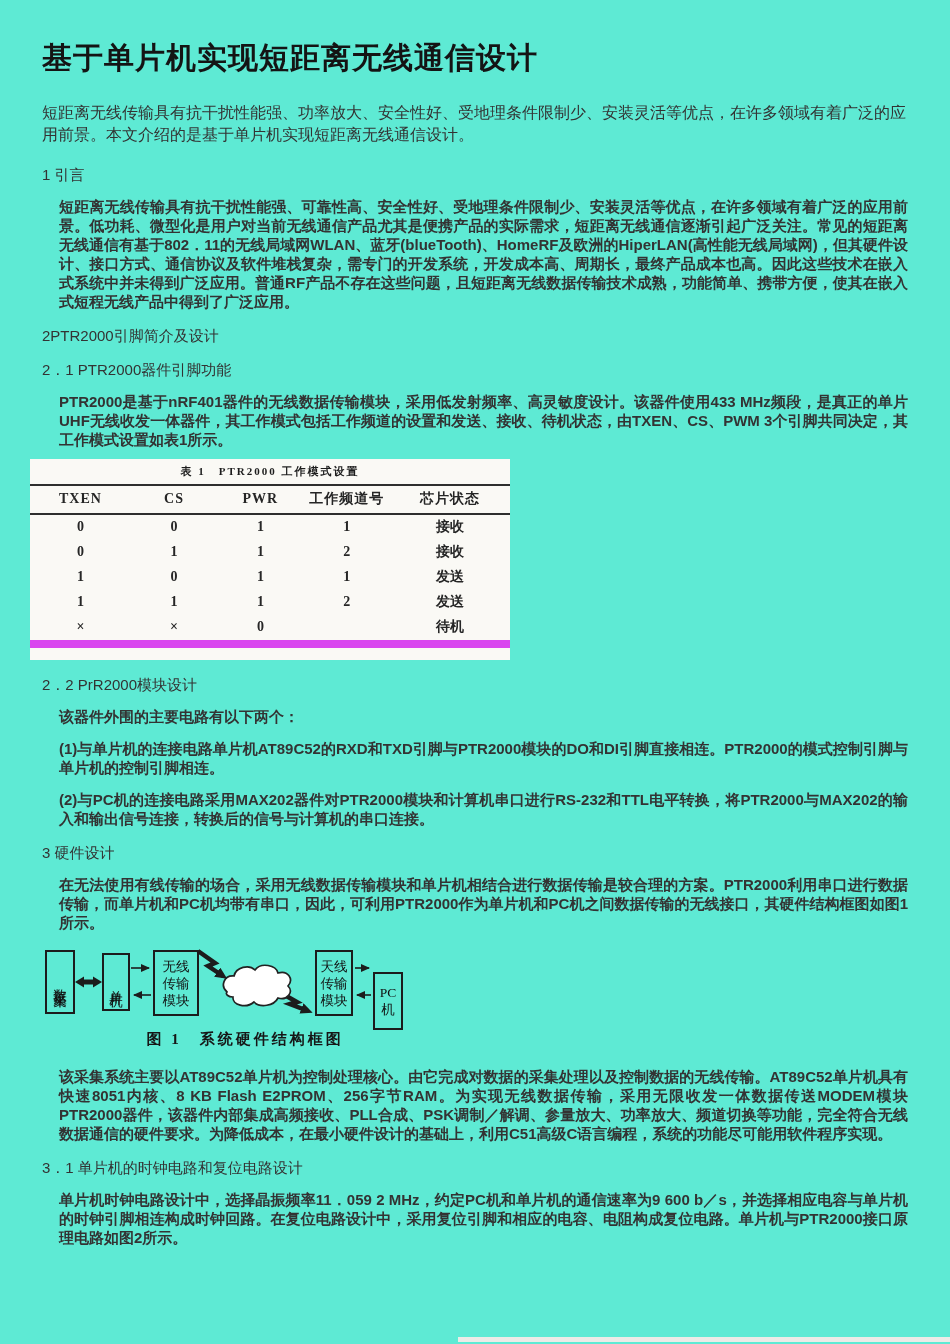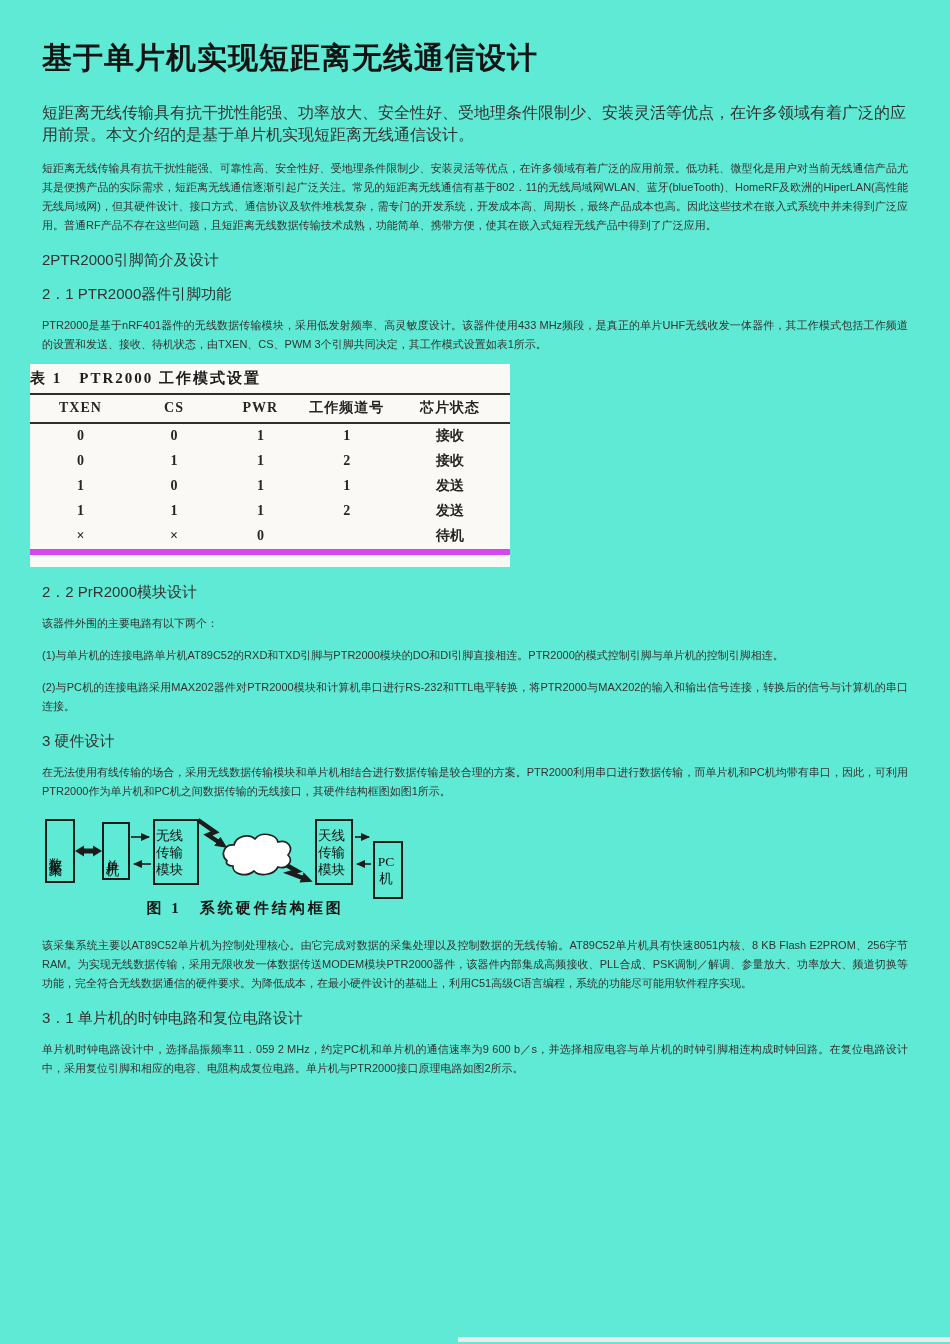--- a/index.html
+++ b/index.html
@@ -20,54 +20,55 @@
     font-weight:bold;
     color:#141414;
     letter-spacing:1px;
   }
   .abstract {
     margin:26px 0 0 0;
     font-size:16px;
     line-height:22px;
   }
   .para {
-    margin:13px 0 0 0;
-    font-size:11px;
+    margin:13px 0 0 17px;
+    font-size:15px;
     line-height:19px;
     text-align:justify;
+    font-weight:bold;
   }
   .heading {
     margin:15px 0 0 0;
     font-size:15px;
     line-height:19px;
   }
   .gap-lg { margin-top:19px; }
 
   
   .tablewrap {
     width:480px;
     margin:10px 0 0 -12px;
     background:#faf9f5;
     padding:5px 0 12px 0;
     font-family:"Liberation Serif","DejaVu Serif",serif;
     color:#262626;
   }
   .tcaption {
-    text-align:left;
-    font-weight:bold;
-    font-size:15px;
+    text-align:center;
+    font-weight:bold;
+    font-size:11px;
     letter-spacing:2px;
     margin-bottom:5px;
     color:#1d1d1d;
   }
   table.scan {
     width:100%;
     border-collapse:collapse;
     border-top:2px solid #2e2e2e;
-    border-bottom:6px solid #d946ef;
+    border-bottom:8px solid #d946ef;
   }
   table.scan th {
     font-weight:bold;
     font-size:14px;
     padding:4px 0 5px 0;
     border-bottom:2px solid #2e2e2e;
     letter-spacing:1px;
   }
   table.scan td {
     font-weight:bold;
@@ -83,21 +84,21 @@
     width:420px; height:112px;
     margin:10px 0 0 -7px;
     font-family:"Liberation Serif","DejaVu Serif",serif;
   }
   .figure svg { position:absolute; left:0; top:0; }
   .fbox {
     position:absolute;
     border:2px solid #1c1c1c;
     display:flex;
     align-items:center;
-    justify-content:flex-start;
+    justify-content:center;
     color:#111111;
     font-size:13.5px;
     line-height:17px;
     text-align:center;
     background:transparent;
     box-sizing:border-box;
   }
   .fbox .vert { writing-mode:vertical-rl; letter-spacing:2px; }
   .fbox .wrap2 { width:29px; }
   .fbox .wrappc { width:22px; }
@@ -126,20 +127,21 @@
 </head>
 <body>
 
 <div class="page">
   <div class="content">
 
     <h1 class="title">基于单片机实现短距离无线通信设计</h1>
 
     <p class="abstract">短距离无线传输具有抗干扰性能强、功率放大、安全性好、受地理条件限制少、安装灵活等优点，在许多领域有着广泛的应用前景。本文介绍的是基于单片机实现短距离无线通信设计。</p>
 
+    <p class="heading gap-lg">1 引言</p>
     <p class="para">短距离无线传输具有抗干扰性能强、可靠性高、安全性好、受地理条件限制少、安装灵活等优点，在许多领域有着广泛的应用前景。低功耗、微型化是用户对当前无线通信产品尤其是便携产品的实际需求，短距离无线通信逐渐引起广泛关注。常见的短距离无线通信有基于802．11的无线局域网WLAN、蓝牙(blueTooth)、HomeRF及欧洲的HiperLAN(高性能无线局域网)，但其硬件设计、接口方式、通信协议及软件堆栈复杂，需专门的开发系统，开发成本高、周期长，最终产品成本也高。因此这些技术在嵌入式系统中并未得到广泛应用。普通RF产品不存在这些问题，且短距离无线数据传输技术成熟，功能简单、携带方便，使其在嵌入式短程无线产品中得到了广泛应用。</p>
 
     <p class="heading">2PTR2000引脚简介及设计</p>
     <p class="heading">2．1 PTR2000器件引脚功能</p>
     <p class="para">PTR2000是基于nRF401器件的无线数据传输模块，采用低发射频率、高灵敏度设计。该器件使用433 MHz频段，是真正的单片UHF无线收发一体器件，其工作模式包括工作频道的设置和发送、接收、待机状态，由TXEN、CS、PWM 3个引脚共同决定，其工作模式设置如表1所示。</p>
 
     <div class="tablewrap">
       <div class="tcaption">表 1　PTR2000 工作模式设置</div>
       <table class="scan">
         <thead>

